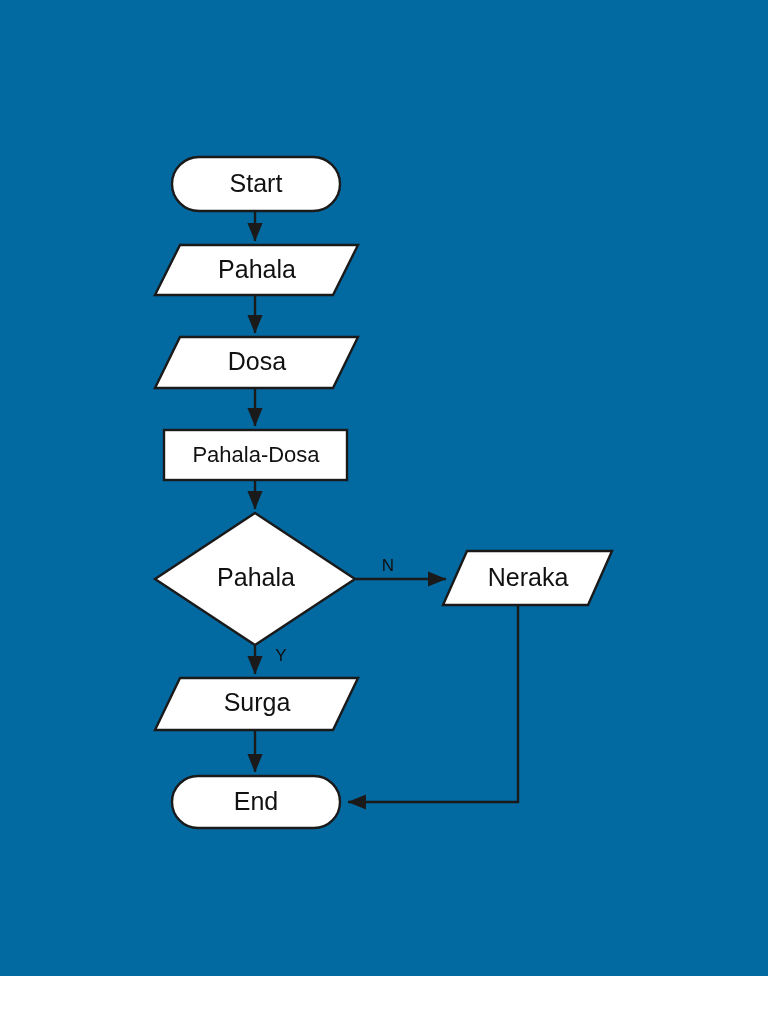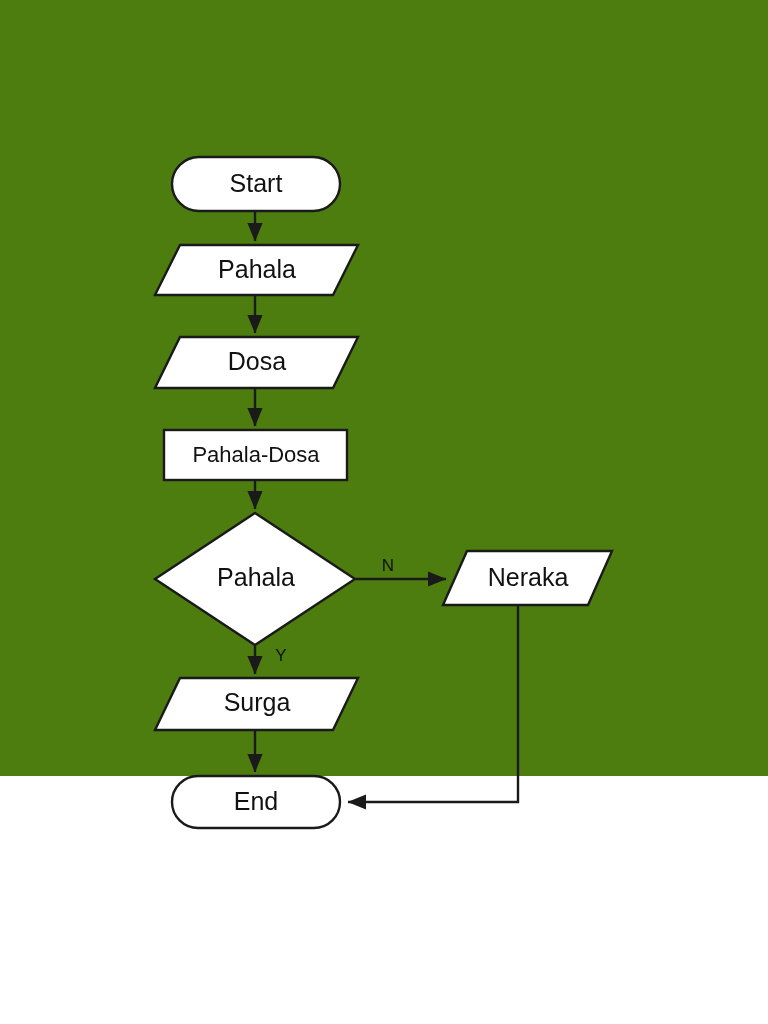--- a/index.html
+++ b/index.html
@@ -9,22 +9,22 @@
   }
   body {
     width: 768px;
     height: 1024px;
     font-family: "Liberation Sans", sans-serif;
     overflow: hidden;
   }
   #flowchart-canvas {
     position: relative;
     width: 768px;
-    height: 776px;
-    background: #4d7c0f;
+    height: 976px;
+    background: #0369a1;
   }
   svg#flow-svg {
     position: absolute;
     left: 0;
     top: 0;
     width: 768px;
     height: 1024px;
   }
   .shape-stroke {
     stroke: #1a1a1a;

